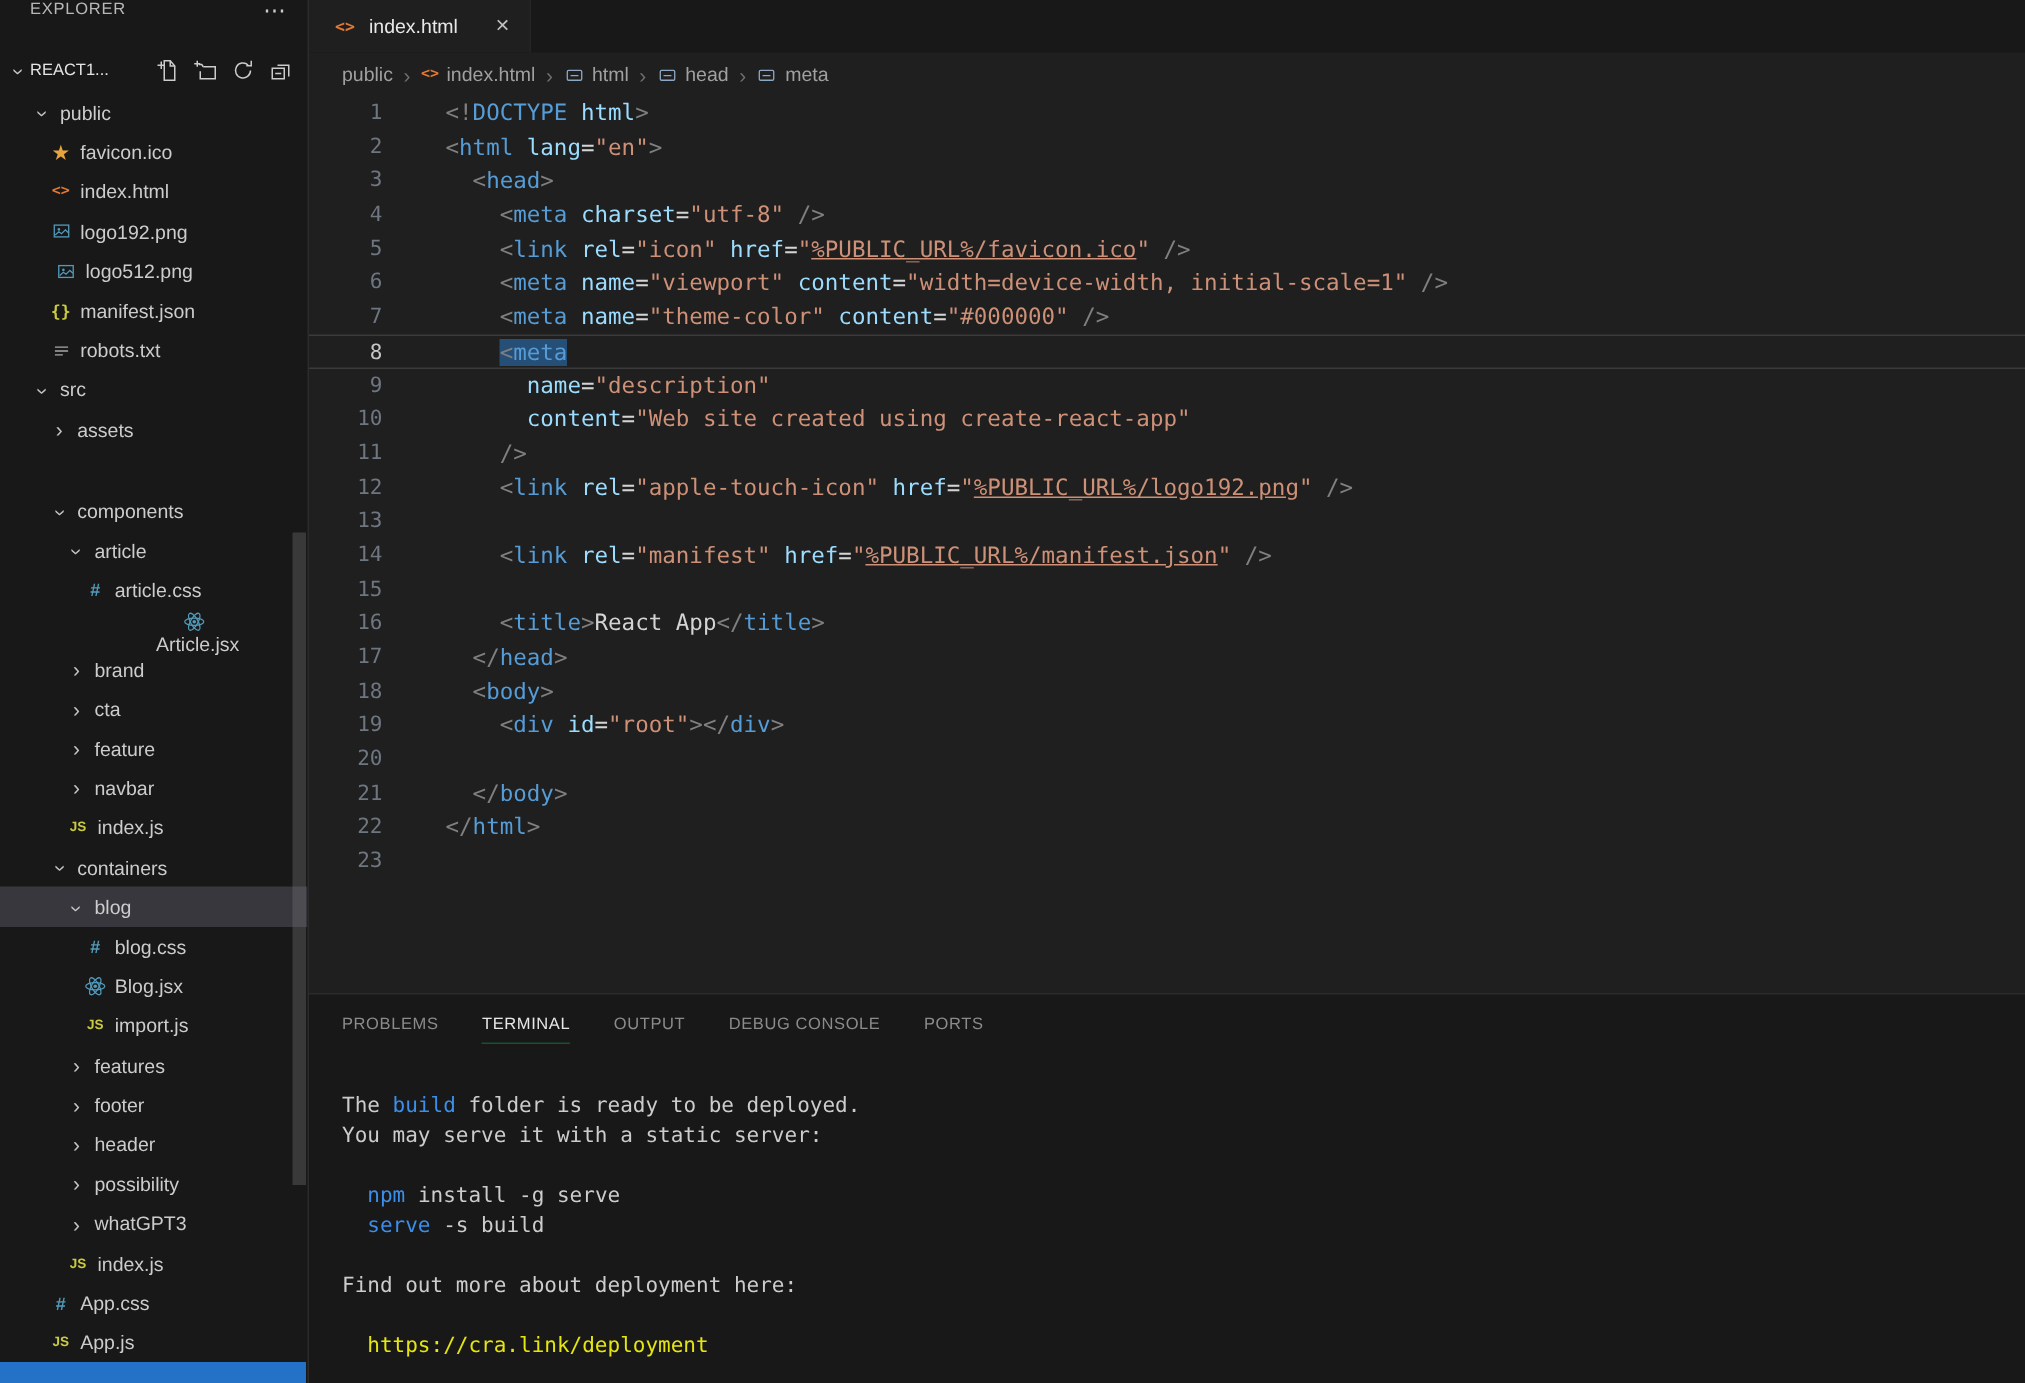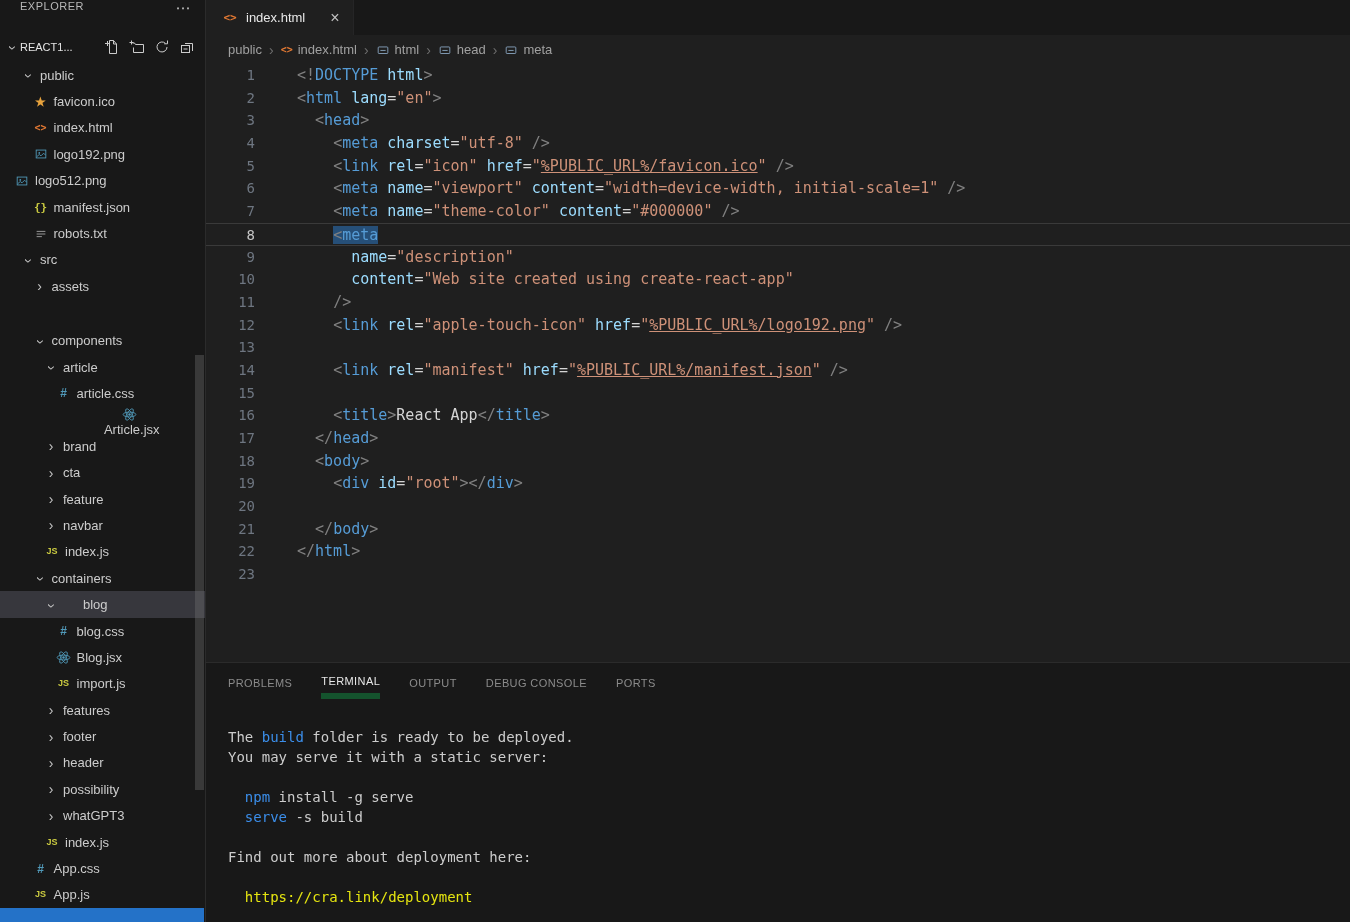--- a/index.html
+++ b/index.html
@@ -66,21 +66,21 @@
   .tk-p{color:#808080}.tk-tag{color:#569cd6}.tk-attr{color:#9cdcfe}
   .tk-str{color:#ce9178}.tk-lnk{color:#ce9178;text-decoration:underline}.tk-txt{color:#d4d4d4}
   .sel{background:#264f78}
 
   
   .panel{position:absolute;left:206px;right:0;top:662px;bottom:0;background:#181818;
     border-top:1px solid #2b2b2b}
   .panel-tabs{display:flex;align-items:center;padding-left:22px;height:38px}
   .ptab{font-size:11px;letter-spacing:.4px;color:#8b8b8b;margin-right:29px;
     padding:9px 0 6px;cursor:pointer;border-bottom:1px solid transparent}
-  .ptab.active{color:#e7e7e7;border-bottom:6px solid #14532d}
+  .ptab.active{color:#e7e7e7;border-bottom:1px solid #14532d}
   .terminal{padding:26px 0 0 22px;font-family:"DejaVu Sans Mono","Liberation Mono",monospace;
     font-size:14px;cursor:text}
   .tl{height:20px;line-height:20px;white-space:pre}
   .tm-t{color:#cccccc}.tm-b{color:#3b8eea}.tm-y{color:#e5e510;cursor:pointer}
 </style>
 </head>
 <body>
 
 <div class="screen">
 
@@ -147,21 +147,21 @@
         <div class="trow" style="padding-left: 31.5px;">
           <span class="ficon ficon-image">
             <svg width="14" height="14" viewBox="0 0 16 16" fill="none" stroke="#519aba">
               <rect x="2.5" y="3.5" width="11" height="9"></rect>
               <circle cx="6" cy="6.8" r="1" fill="#519aba" stroke="none"></circle>
               <path d="M3.2 11l2.8-2.4 2 1.5 3-3 2.2 2.2"></path>
             </svg>
           </span>
           <span class="tlabel">logo192.png</span>
         </div>
-        <div class="trow" style="padding-left: 13px;">
+        <div class="trow" style="padding-left: 35px;">
           <span class="ficon ficon-image">
             <svg width="14" height="14" viewBox="0 0 16 16" fill="none" stroke="#519aba">
               <rect x="2.5" y="3.5" width="11" height="9"></rect>
               <circle cx="6" cy="6.8" r="1" fill="#519aba" stroke="none"></circle>
               <path d="M3.2 11l2.8-2.4 2 1.5 3-3 2.2 2.2"></path>
             </svg>
           </span>
           <span class="tlabel">logo512.png</span>
         </div>
         <div class="trow" style="padding-left: 31.5px;">
@@ -226,21 +226,21 @@
           <span class="tlabel">navbar</span>
         </div>
         <div class="trow" style="padding-left: 43px;">
           <span class="ficon ficon-js">JS</span>
           <span class="tlabel">index.js</span>
         </div>
         <div class="trow" style="padding-left: 31.5px;">
           <span class="twisty open">›</span>
           <span class="tlabel">containers</span>
         </div>
-        <div class="trow selected" style="padding-left: 43px; gap: 20px;">
+        <div class="trow selected" style="padding-left: 43px;">
           <span class="twisty open">›</span>
           <span class="tlabel">blog</span>
         </div>
         <div class="trow" style="padding-left: 54.5px;">
           <span class="ficon ficon-css">#</span>
           <span class="tlabel">blog.css</span>
         </div>
         <div class="trow" style="padding-left: 54.5px;">
           <span class="ficon ficon-react">
             <svg width="15" height="15" viewBox="0 0 16 16">

